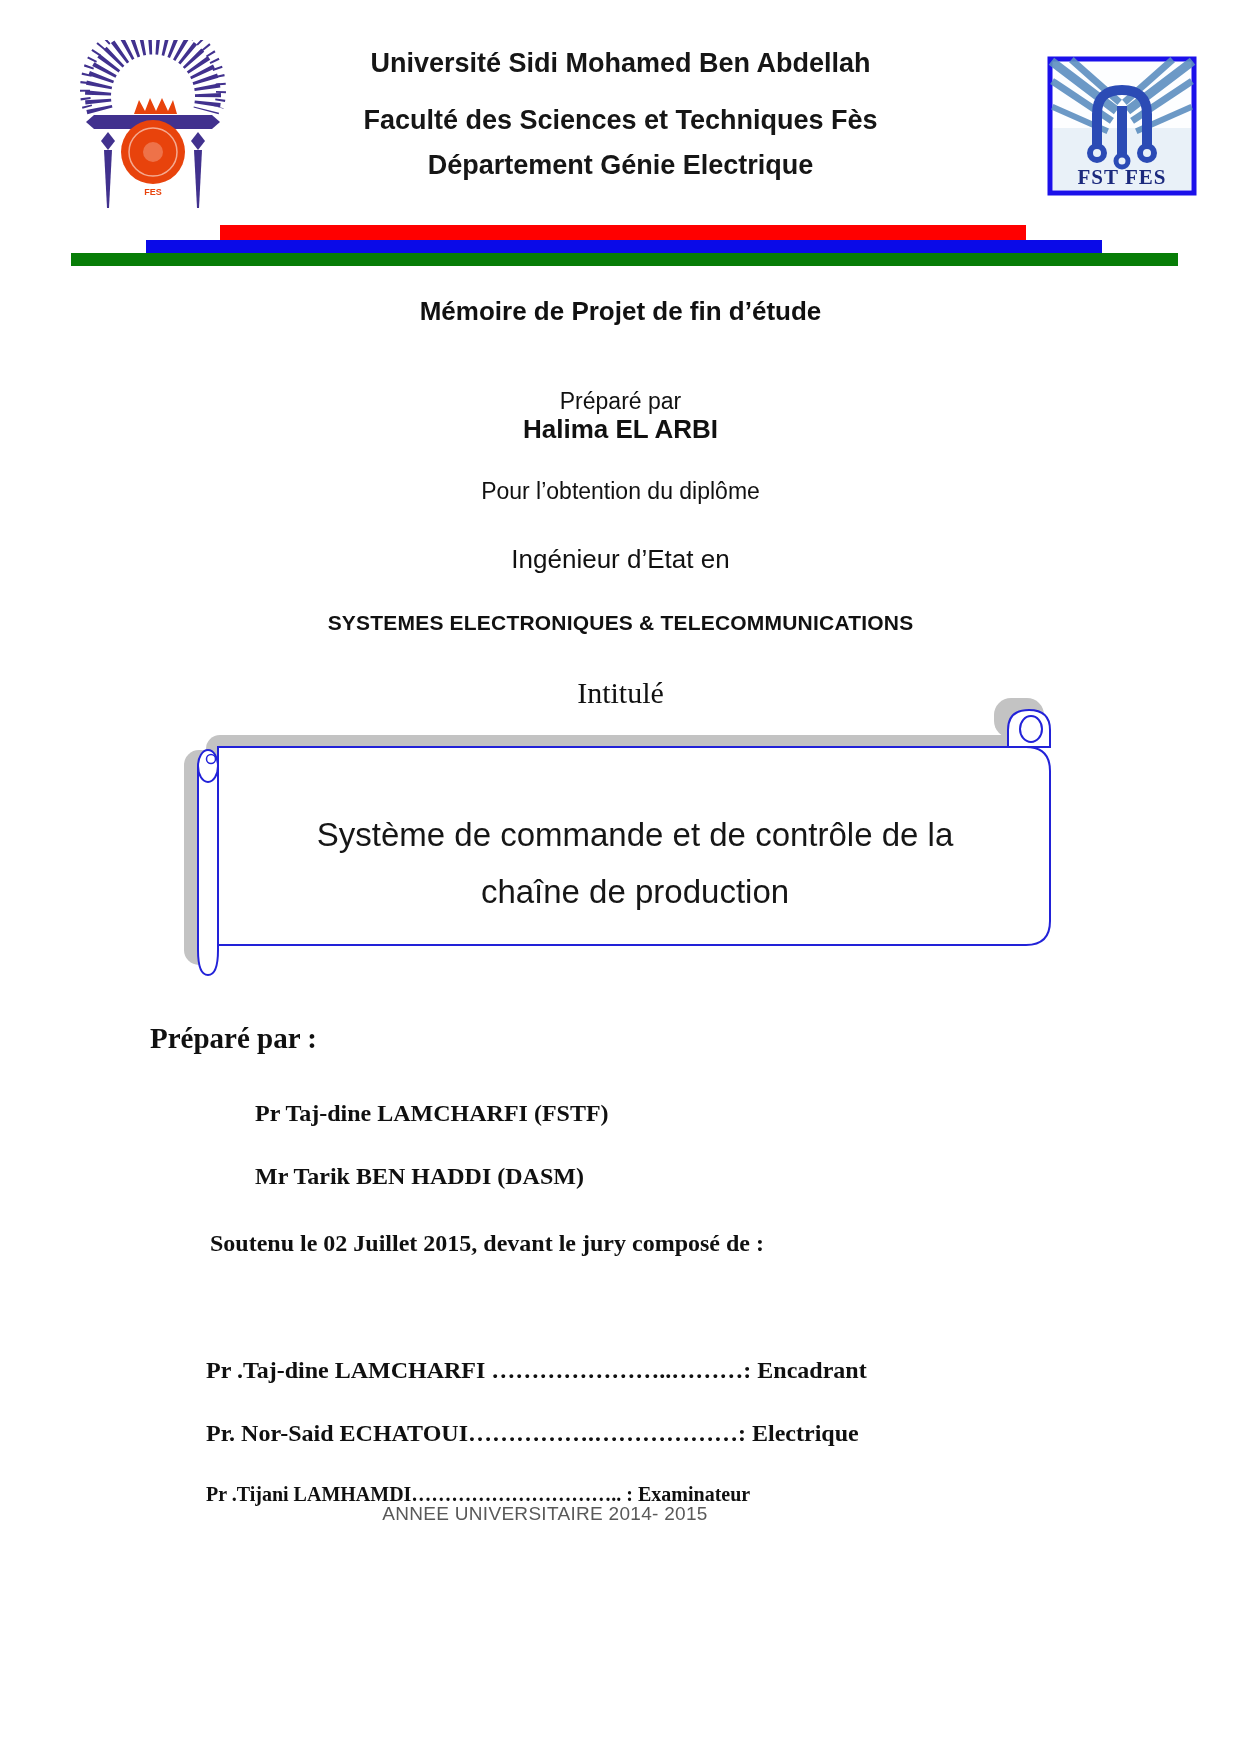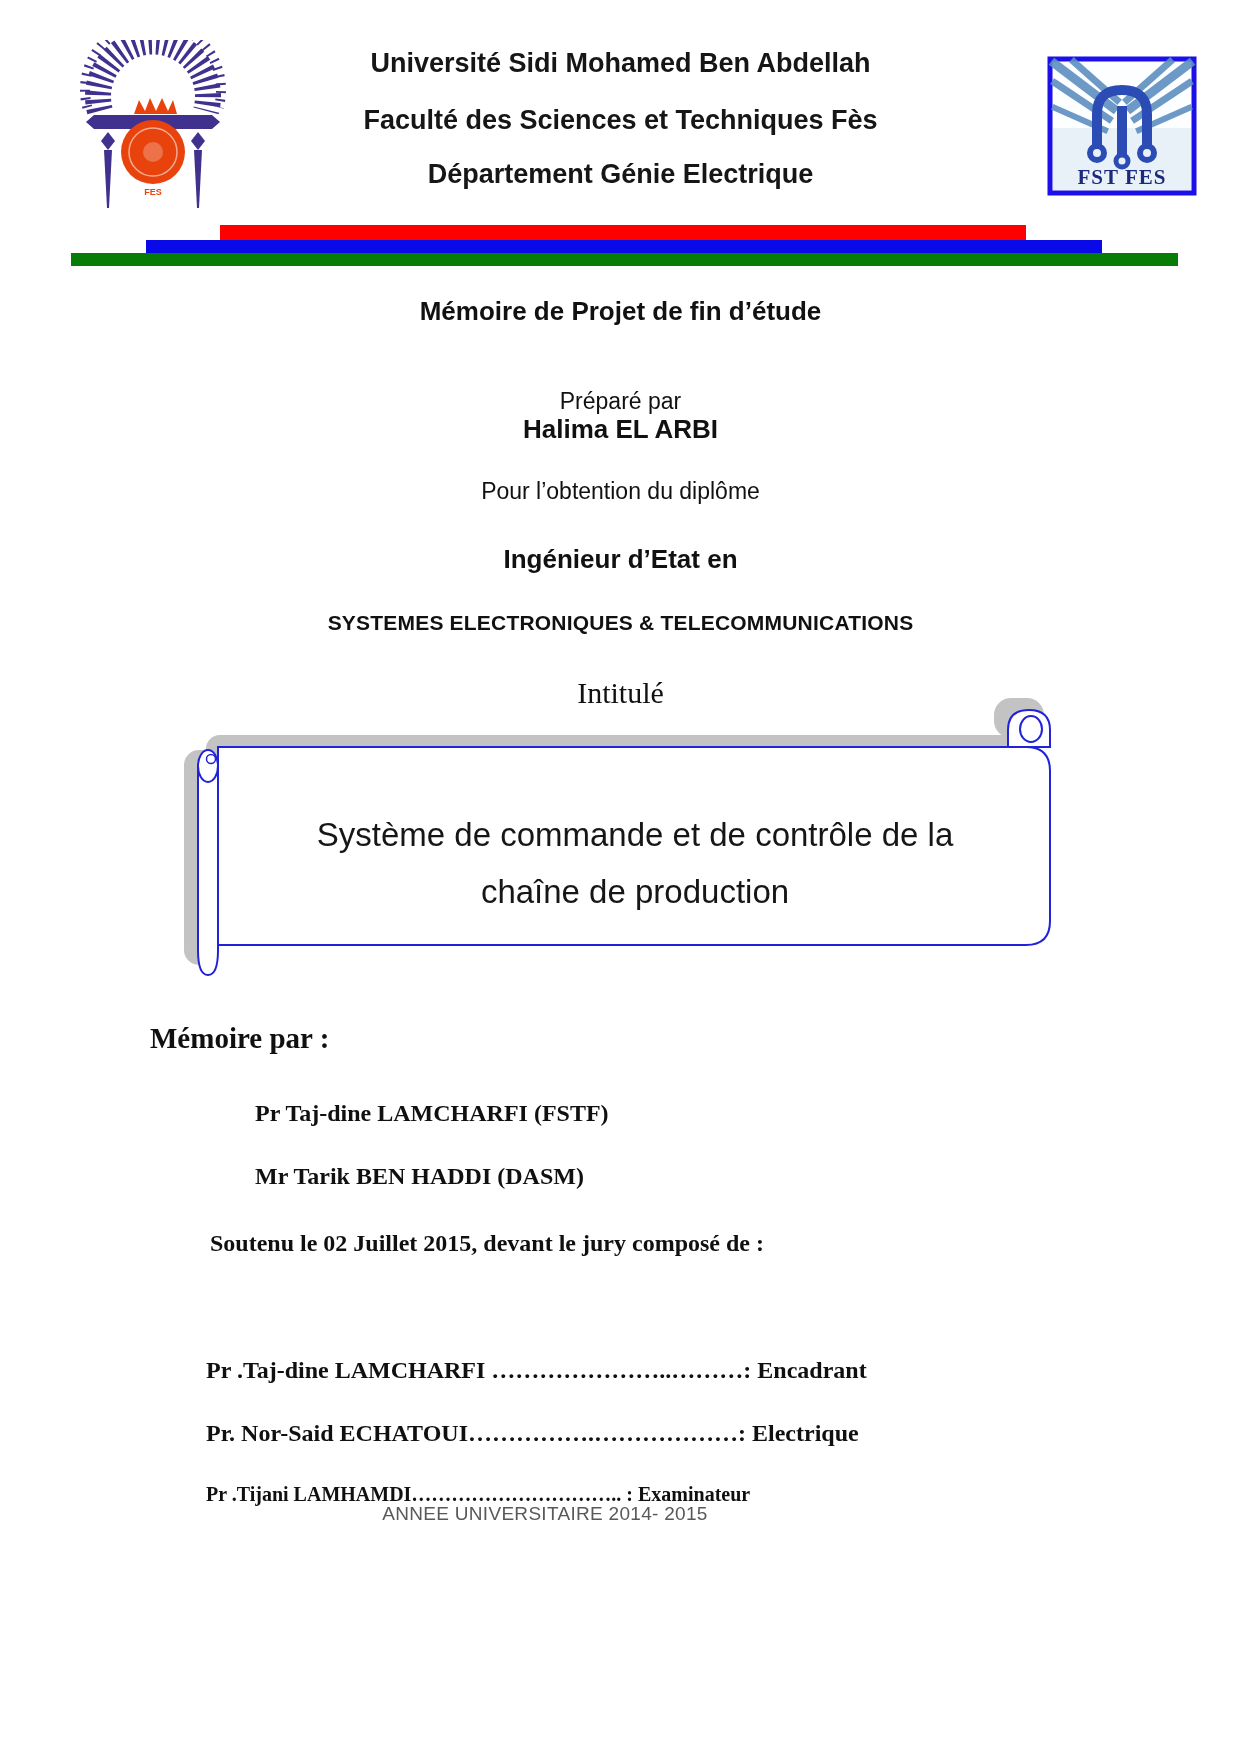--- a/index.html
+++ b/index.html
@@ -6,34 +6,34 @@
   .page{
     position:relative; width:1241px; height:1754px; margin:0 auto;
     background:#ffffff; overflow:hidden;
     font-family:"Liberation Sans", sans-serif; color:#111;
   }
   .abs{position:absolute;}
   .ctr{left:0; width:1241px; text-align:center;}
 
   
   .hdr-line{font-weight:bold; font-size:27px; color:#161616;}
-  #hdr1{top:48px;} #hdr2{top:105px;} #hdr3{top:159px;text-align:center;}
+  #hdr1{top:48px;} #hdr2{top:105px;} #hdr3{top:150px;text-align:center;}
 
   
   .bar{position:absolute;}
   #bar-red  {left:220px; top:225px; width:806px;  height:16px; background:#ff0000;}
   #bar-blue {left:146px; top:240px; width:956px;  height:14px; background:#0a0ae8;}
   #bar-green{left:71px;  top:253px; width:1107px; height:13px; background:#077d07;}
 
   
   #memoire  {top:296px; font-size:26px; font-weight:bold;}
   #prepare  {top:360px; font-size:23px;margin-top:28px;}
   #author   {top:414px; font-size:26px; font-weight:bold;}
   #diploma  {top:478px; font-size:23px;}
-  #degree   {top:544px; font-size:26px; font-weight:bold;}
+  #degree   {top:544px; font-size:26px; font-weight:normal;}
   #specialty{top:611px; font-size:21px; font-weight:bold; letter-spacing:.2px;}
   #intitule {top:676px; font-size:30px; font-family:"Liberation Serif", serif;}
 
   
   #scroll-wrap{left:170px; top:690px; width:890px; height:310px;}
   #project-title{
     left:250px; top:806px; width:770px; text-align:center;
     font-size:33px; font-weight:normal; line-height:57px; color:#161616;
   }
 
@@ -131,21 +131,21 @@
       <path d="M28,76 L28,260 Q28,285 38,285 Q48,285 48,260 L48,76" fill="#ffffff" stroke="#2222d8" stroke-width="2"></path>
       <ellipse cx="38" cy="76" rx="10" ry="16" fill="#ffffff" stroke="#2222d8" stroke-width="2"></ellipse>
       <circle cx="41" cy="69" r="4.5" fill="none" stroke="#2222d8" stroke-width="1.5"></circle>
     </svg>
   </div>
   <div class="abs" id="project-title">
     <div>Système de commande et de contrôle de la</div>
     <div>chaîne de production</div>
   </div>
 
-  <div class="abs serifb" id="encadre">Mémoire par :</div>
+  <div class="abs serifb" id="encadre">Préparé par :</div>
   <div class="abs serifb" id="sup1">Pr Taj-dine LAMCHARFI (FSTF)</div>
   <div class="abs serifb" id="sup2">Mr Tarik BEN HADDI (DASM)</div>
   <div class="abs serifb" id="soutenu">Soutenu le 02 Juillet  2015, devant le jury composé de :</div>
 
   <div class="abs serifb" id="jury0">Pr .Taj-dine LAMCHARFI …………………..………: Encadrant</div>
   <div class="abs serifb" id="jury1">Pr. Nor-Said ECHATOUI…………….………………: Electrique</div>
   <div class="abs serifb" id="jury2">Pr .Tijani LAMHAMDI………………………….. : Examinateur</div>
 
   <div class="abs" id="footer">ANNEE UNIVERSITAIRE 2014- 2015</div>
 

